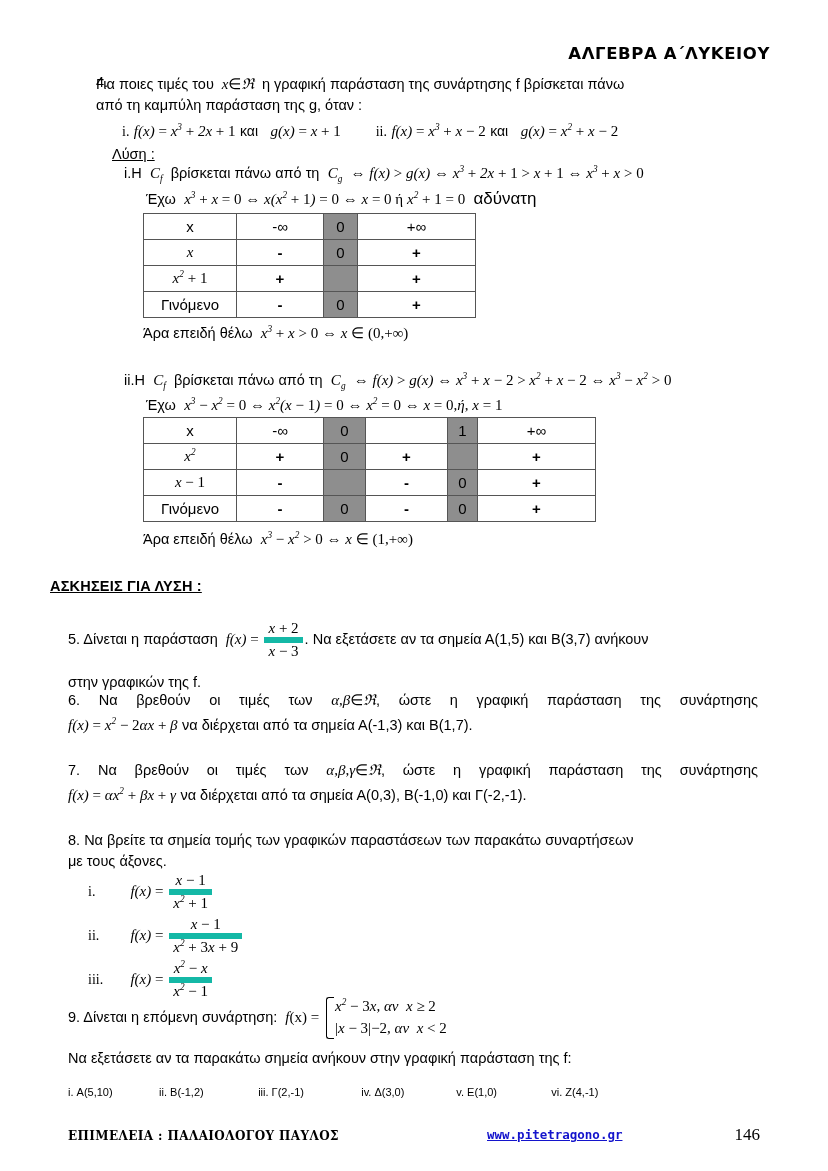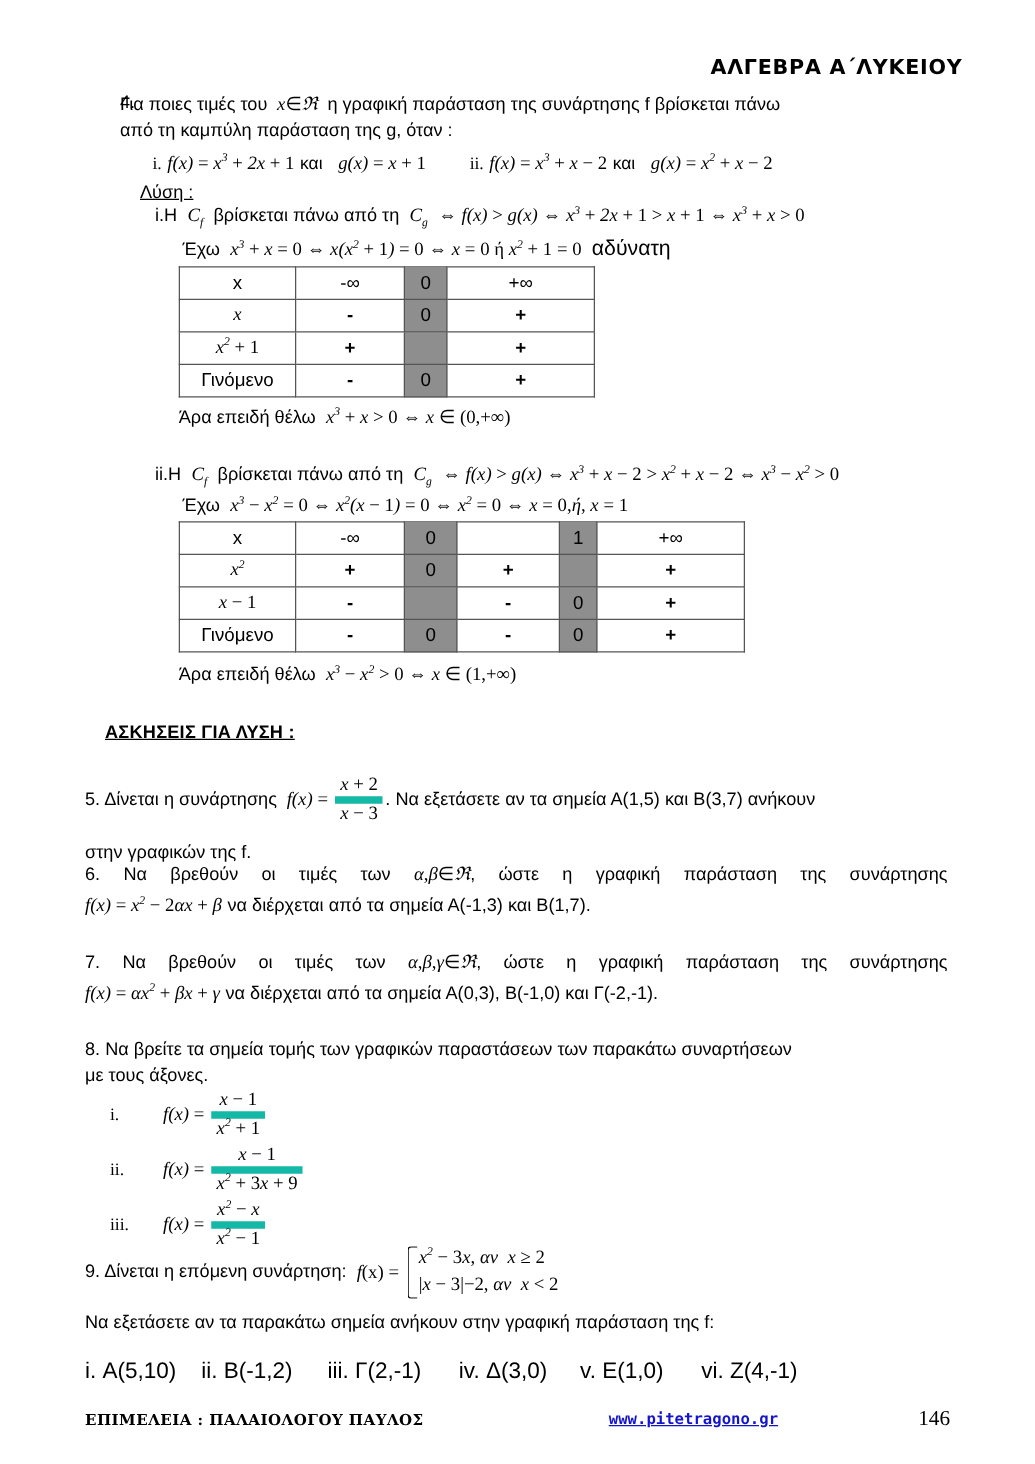--- a/index.html
+++ b/index.html
@@ -340,26 +340,26 @@
         <td class="sign">+</td>
       </tr>
     </tbody>
   </table>
 
   <div class="blk" style="left:143px; top:530px;">
     <span style="font-size:14.5px;">Άρα επειδή θέλω</span>
     <span class="math">&nbsp;x<sup class="exp">3</sup><span class="op"> − </span>x<sup class="exp">2</sup><span class="op"> &gt; </span><span class="num">0</span><span class="op"> ⇔ </span>x<span class="op"> ∈ </span><span class="num">(1,+∞)</span></span>
   </div>
 
-  <div class="blk underline-head" style="left:84px; top:578px;">ΑΣΚΗΣΕΙΣ ΓΙΑ ΛΥΣΗ :</div>
+  <div class="blk underline-head" style="left:50px; top:578px;">ΑΣΚΗΣΕΙΣ ΓΙΑ ΛΥΣΗ :</div>
 
   <div class="blk" style="left:68px; top:620px; width:690px;">
     <div style="font-size:14.5px; line-height:1.5;">
       <span>5.</span>
-      <span>Δίνεται η συνάρτησης</span>
+      <span>Δίνεται η παράσταση</span>
       <span class="math">&nbsp;f(x)<span class="op"> = </span><span class="frac"><span class="nu">x<span class="op"> + </span><span class="num">2</span></span><span class="de">x<span class="op"> − </span><span class="num">3</span></span></span></span><span>. Να εξετάσετε αν τα σημεία Α(1,5) και Β(3,7) ανήκουν</span>
     </div>
     <div style="font-size:14.5px; margin-top:12px;">στην γραφικών της f.</div>
   </div>
 
   <div class="blk" style="left:68px; top:690px; width:690px;">
     <div class="para para-j" style="text-align:justify; text-align-last:justify;">
       <span>6.</span>
       <span>Να βρεθούν οι τιμές των</span>
       <span class="math">α<span class="num">,</span>β<span class="op">∈</span>ℜ</span><span>, ώστε η γραφική παράσταση της συνάρτησης</span>
@@ -410,21 +410,21 @@
       <span>9.</span>
       <span>Δίνεται η επόμενη συνάρτηση:</span>
       <span class="math" style="margin-left:4px;">f<span class="rm">(x)</span><span class="op"> = </span></span><span class="cases">
         <span class="row"><span class="math">x<sup class="exp">2</sup><span class="op"> − </span><span class="num">3</span>x<span class="num">,</span>&nbsp;αν&nbsp;&nbsp;x<span class="op"> ≥ </span><span class="num">2</span></span></span>
         <span class="row"><span class="math"><span class="num">|</span>x<span class="op"> − </span><span class="num">3</span><span class="num">|</span><span class="op">−</span><span class="num">2,</span>&nbsp;αν&nbsp;&nbsp;x<span class="op"> &lt; </span><span class="num">2</span></span></span>
       </span>
     </div>
     <div style="font-size:14.5px; margin-top:10px;">Να εξετάσετε αν τα παρακάτω σημεία ανήκουν στην γραφική παράσταση της f:</div>
   </div>
 
-  <div class="blk" style="left:68px; top:1086px; width:700px; font-size:18px;">
+  <div class="blk" style="left:68px; top:1086px; width:700px; font-size:11px;">
     <span style="display:inline-block; width:88px;">i. Α(5,10)</span>
     <span style="display:inline-block; width:96px;">ii. Β(-1,2)</span>
     <span style="display:inline-block; width:100px;">iii. Γ(2,-1)</span>
     <span style="display:inline-block; width:92px;">iv. Δ(3,0)</span>
     <span style="display:inline-block; width:92px;">v. Ε(1,0)</span>
     <span style="display:inline-block;">vi. Ζ(4,-1)</span>
   </div>
 
   <div class="footer-name">ΕΠΙΜΕΛΕΙΑ : ΠΑΛΑΙΟΛΟΓΟΥ ΠΑΥΛΟΣ</div>
   <div class="footer-link">www.pitetragono.gr</div>

